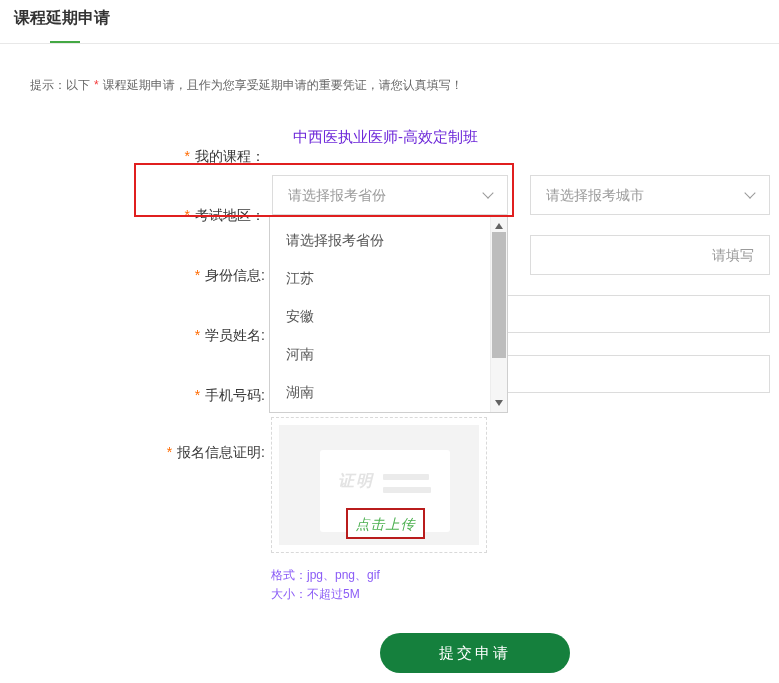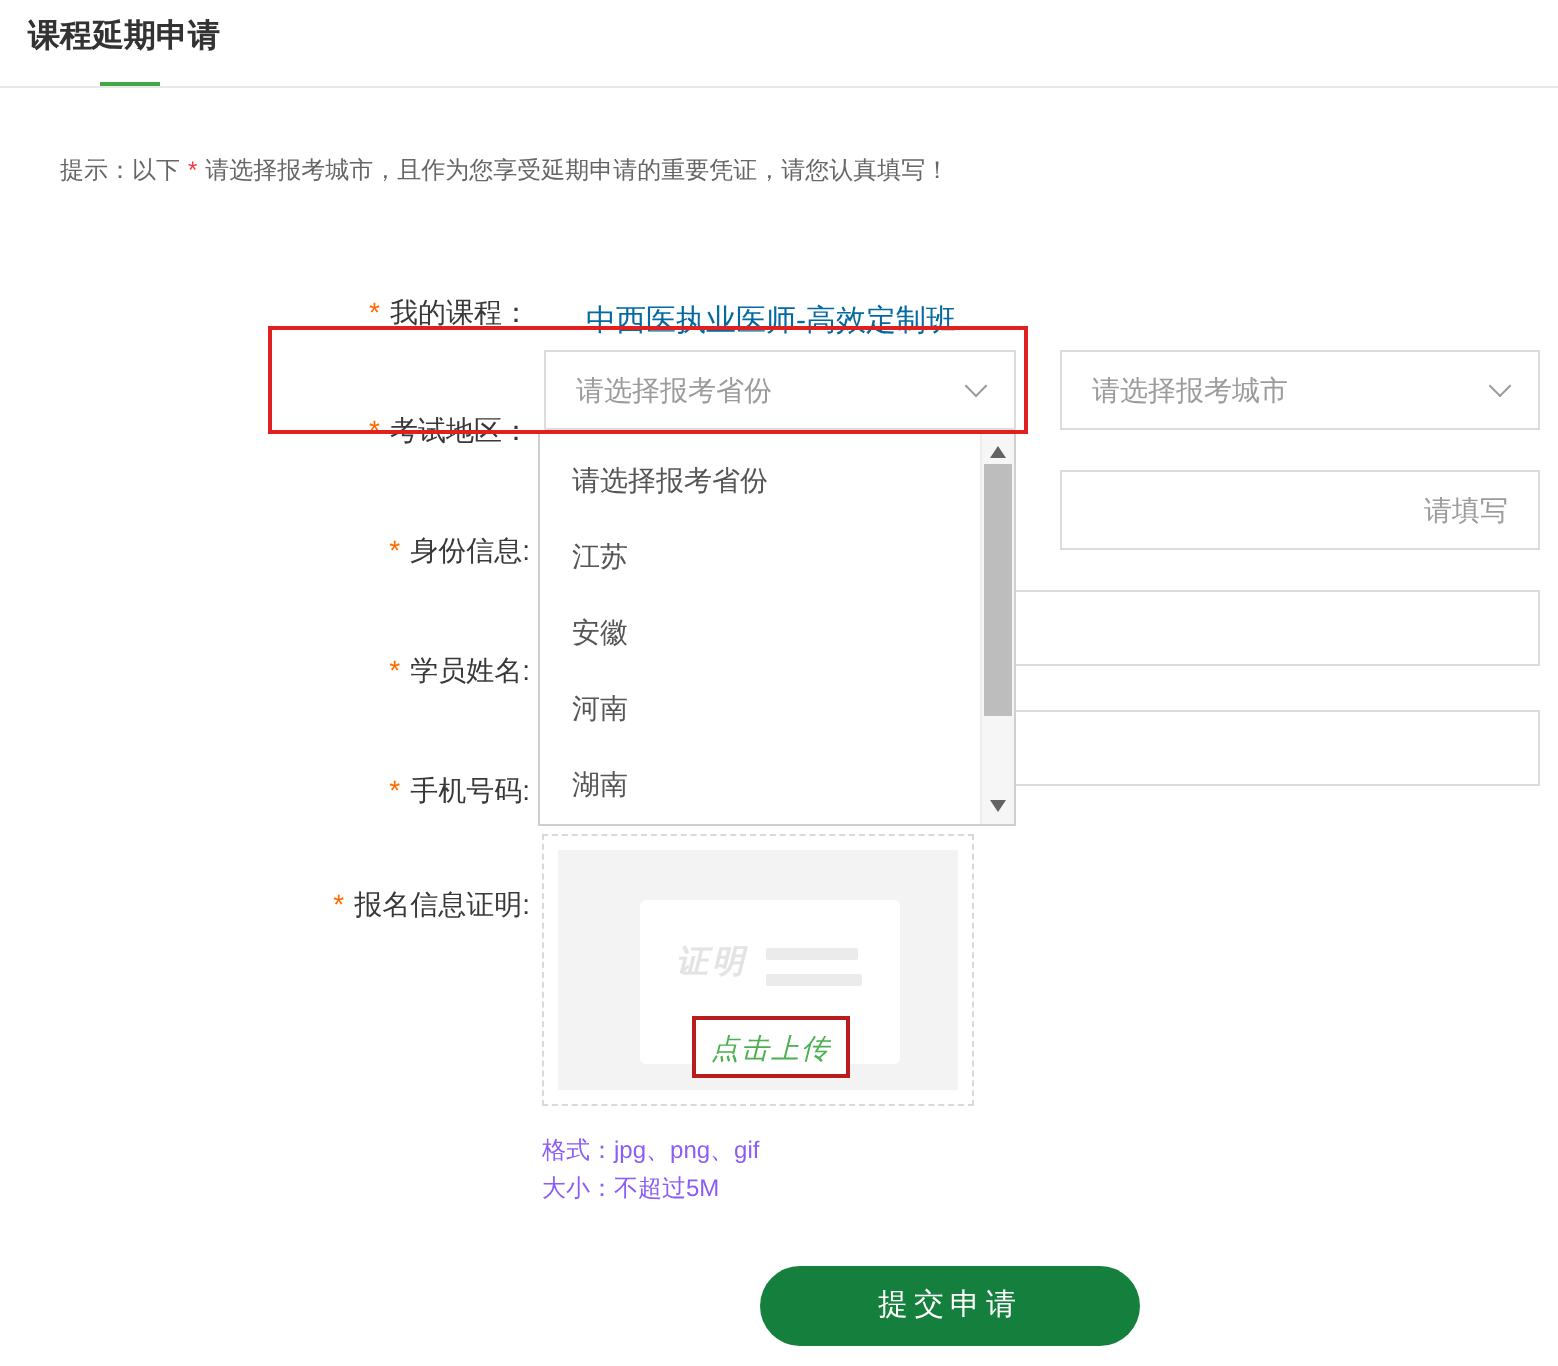--- a/index.html
+++ b/index.html
@@ -8,21 +8,21 @@
 
   .title { position:absolute; left:14px; top:8px; font-size:16px; font-weight:bold; color:#333; }
   .divider { position:absolute; left:0; top:43px; width:779px; height:1px; background:#e8e8e8; }
   .tab-underline { position:absolute; left:50px; top:41px; width:30px; height:3px; background:#43a843; }
 
   .hint { position:absolute; left:30px; top:77px; font-size:12px; color:#666; white-space:pre; }
   .hint-star { color:#f43b3b; margin:0 4px; }
 
   .flabel { position:absolute; left:0; width:265px; text-align:right; font-size:14px; color:#383838; line-height:20px;margin-top:20px; }
   .star { color:#ff6a00; margin-right:5px; }
-  .fvalue { position:absolute; left:293px; font-size:15px; color:#0369a1; line-height:20px;margin-top:24px; }
+  .fvalue { position:absolute; left:293px; font-size:15px; color:#6d28d9; line-height:20px; }
 
   .red-box { position:absolute; left:134px; top:163px; width:380px; height:54px;
              border:2px solid #e01f1f; pointer-events:none; z-index:7; }
 
   .select { position:absolute; height:40px; background:#fff; border:1px solid #dcdcdc;
             font-size:14px; color:#9b9b9b; line-height:38px; padding-left:15px; cursor:pointer; }
   .chev { position:absolute; right:15px; top:13px; width:8px; height:8px;
           border-right:1.5px solid #999; border-bottom:1.5px solid #999; transform:rotate(45deg); }
 
   .tinput { position:absolute; background:#fff; border:1px solid #dcdcdc; font-size:14px;
@@ -61,21 +61,21 @@
 </style>
 </head>
 <body>
 
 <div class="page">
 
   <div class="title">课程延期申请</div>
   <div class="tab-underline"></div>
   <div class="divider"></div>
 
-  <div class="hint"><span>提示：以下</span><span class="hint-star">*</span><span>请选择报考城市，且作为您享受延期申请的重要凭证，请您认真填写！</span></div>
+  <div class="hint"><span>提示：以下</span><span class="hint-star">*</span><span>课程延期申请，且作为您享受延期申请的重要凭证，请您认真填写！</span></div>
 
   <div class="flabel" style="top:126px"><span class="star">*</span><span>我的课程：</span></div>
   <div class="fvalue" style="top:127px">中西医执业医师-高效定制班</div>
 
   <div class="flabel" style="top:185px"><span class="star">*</span><span>考试地区：</span></div>
   <div class="select" style="left:272px;top:175px;width:236px">
     <span>请选择报考省份</span>
     <span class="chev"></span>
   </div>
   <div class="select" style="left:530px;top:175px;width:240px">

